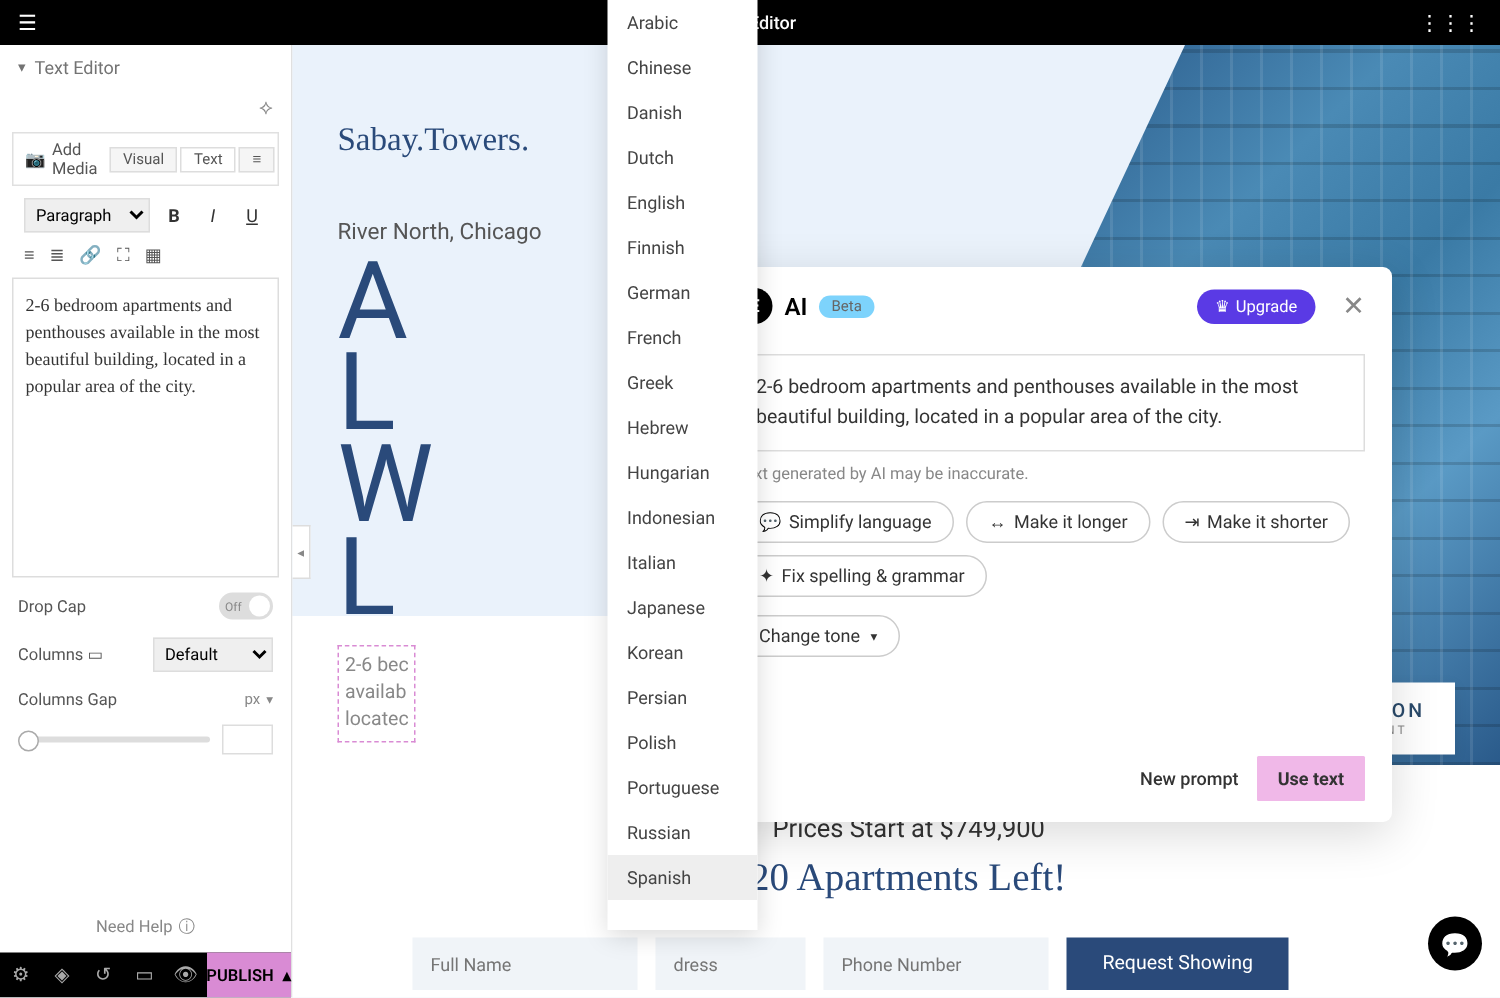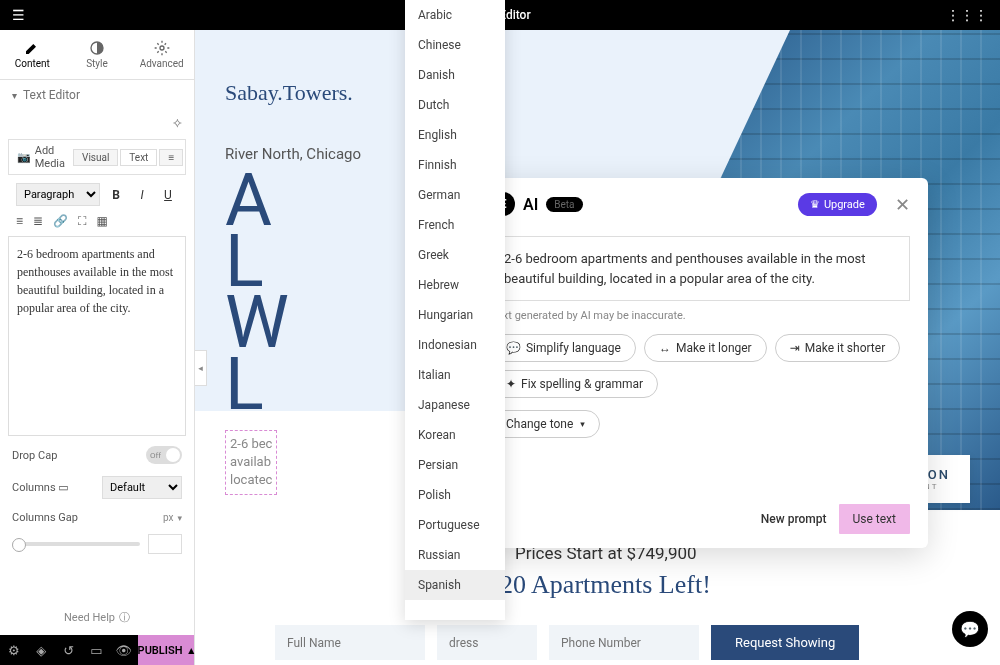--- a/index.html
+++ b/index.html
@@ -57,73 +57,51 @@
 .price{position:absolute;left:320px;top:513px;color:#333;font-size:17px}
 .apts{position:absolute;left:305px;top:540px;color:#2a4a7a;font-size:26px;font-family:Georgia,serif}
 .form-row{position:absolute;left:80px;top:595px;display:flex;gap:12px}
 .form-input{width:150px;padding:10px 12px;border:none;background:#f0f4f8;font-size:12px;color:#888}
 .request-btn{background:#2a4a7a;color:#fff;padding:10px 24px;font-size:13px;border:none}
 .collapse{position:absolute;left:0;top:320px;width:12px;height:36px;background:#fff;border:1px solid #ddd;border-left:none;display:flex;align-items:center;justify-content:center;font-size:9px;color:#888}
 .ai-modal{position:absolute;left:278px;top:148px;width:455px;background:#fff;border-radius:6px;box-shadow:0 8px 32px rgba(0,0,0,0.15);padding:0}
 .ai-header{display:flex;align-items:center;padding:14px 18px;gap:8px}
 .ai-logo{width:24px;height:24px;background:#000;border-radius:50%;color:#fff;display:flex;align-items:center;justify-content:center;font-size:12px;font-weight:bold}
 .ai-title{font-size:16px;font-weight:600}
-.beta{background:#000000;padding:2px 8px;border-radius:10px;font-size:10px;color:#666}
+.beta{background:#7dd3fc;padding:2px 8px;border-radius:10px;font-size:10px;color:#666}
 .upgrade{margin-left:auto;background:#5a3ae5;color:#fff;padding:5px 12px;border-radius:14px;font-size:11px;display:flex;align-items:center;gap:4px}
 .close{margin-left:10px;font-size:18px;color:#888;cursor:pointer}
 .ai-textarea{margin:6px 18px 8px;padding:12px;border:1px solid #ddd;font-size:13px;color:#333;line-height:1.5;min-height:60px}
 .disclaimer{padding:0 18px;font-size:11px;color:#888}
 .pill-row{display:flex;flex-wrap:wrap;gap:8px;padding:12px 18px}
 .pill{border:1px solid #ccc;border-radius:16px;padding:6px 14px;font-size:12px;color:#333;display:flex;align-items:center;gap:5px;cursor:pointer;background:#fff}
 .pill.dd::after{content:"▾";font-size:9px;margin-left:2px}
 .ai-footer{display:flex;align-items:center;justify-content:flex-end;padding:14px 18px;gap:12px;margin-top:40px}
 .new-prompt{font-size:12px;color:#333;font-weight:500;cursor:pointer}
-.use-text{background:#f0b8e8;color:#333;padding:8px 14px;font-size:12px;font-weight:400;border:none;border-radius:1px}
+.use-text{background:#f0b8e8;color:#333;padding:8px 14px;font-size:12px;font-weight:700;border:none;border-radius:1px}
 .dropdown{position:absolute;left:405px;top:0;width:100px;height:620px;background:#fff;box-shadow:0 4px 16px rgba(0,0,0,0.15);overflow:hidden}
 .dropdown-inner{height:100%;overflow-y:auto}
 .dropdown-inner::-webkit-scrollbar{width:10px}
 .dropdown-inner::-webkit-scrollbar-thumb{background:#bbb;border-radius:5px}
 .dropdown-inner::-webkit-scrollbar-track{background:#eee}
 .dd-item{padding:8px 13px;font-size:12px;color:#444;cursor:pointer}
 .dd-item:hover,.dd-item.hover{background:#eee}
 .chat-bubble{position:absolute;right:12px;bottom:18px;width:36px;height:36px;background:#000;border-radius:50%;color:#fff;display:flex;align-items:center;justify-content:center;font-size:16px}
 </style>
 </head>
 <body>
 
 <div class="topbar">
   <span class="hamburger">☰</span>
   <span class="topbar-title">Edit Text Editor</span>
   <span class="grid-icon">⋮⋮⋮</span>
 </div>
 
 <div class="main">
   <div class="sidebar">
-    <div class="tabs">
-      <div class="tab active">
-        <svg viewBox="0 0 24 24" fill="currentColor">
-            <path d="M3 17v4h4l11-11-4-4L3 17z"></path>
-          </svg>
-        <span>Content</span>
-      </div>
-      <div class="tab">
-        <svg viewBox="0 0 24 24" fill="currentColor">
-            <circle cx="12" cy="12" r="9" fill="none" stroke="currentColor" stroke-width="2"></circle>
-            <path d="M12 3a9 9 0 010 18V3z"></path>
-          </svg>
-        <span>Style</span>
-      </div>
-      <div class="tab">
-        <svg viewBox="0 0 24 24" fill="none" stroke="currentColor" stroke-width="2">
-            <circle cx="12" cy="12" r="3"></circle>
-            <path d="M12 1v3m0 16v3M4 12H1m22 0h-3m-2-7l-2 2M7 17l-2 2m0-14l2 2m10 10l2 2"></path>
-          </svg>
-        <span>Advanced</span>
-      </div>
-    </div>
     <div class="section-header">Text Editor</div>
     <div class="ai-icon-row">
         <span>⟡</span>
       </div>
     <div class="toolbar-row">
       <span class="add-media">📷 <span>Add Media</span></span>
       <div class="visual-text">
         <span class="vt-btn">Visual</span>
         <span class="vt-btn active">Text</span>
         <span class="vt-btn">≡</span>

